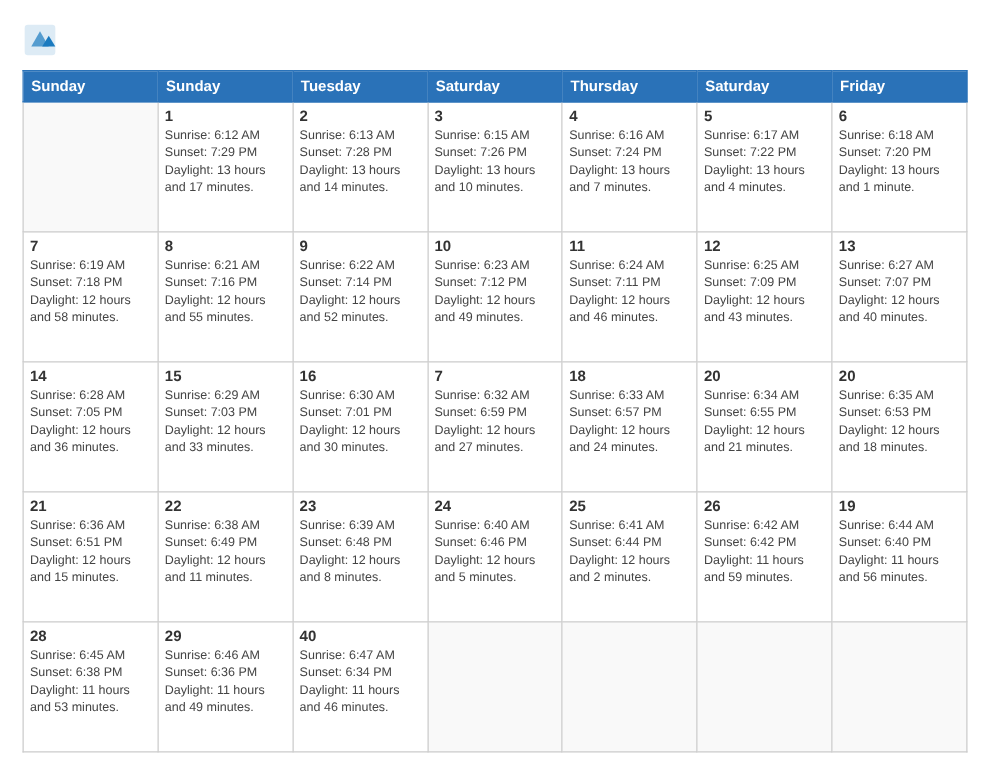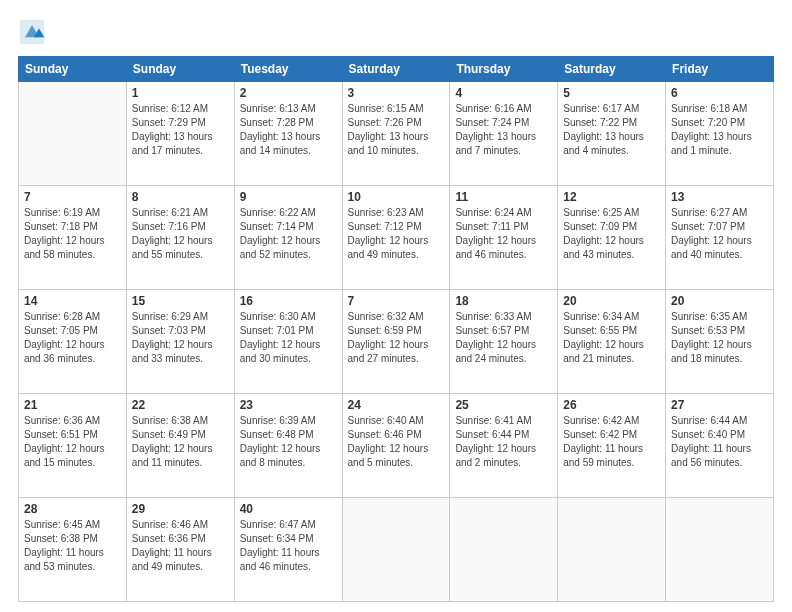--- a/index.html
+++ b/index.html
@@ -234,21 +234,21 @@
           </td>
           <td>
             <div class="day-num">25</div>
             <div class="day-info">Sunrise: 6:41 AM<br>Sunset: 6:44 PM<br>Daylight: 12 hours and 2 minutes.</div>
           </td>
           <td>
             <div class="day-num">26</div>
             <div class="day-info">Sunrise: 6:42 AM<br>Sunset: 6:42 PM<br>Daylight: 11 hours and 59 minutes.</div>
           </td>
           <td>
-            <div class="day-num">27</div>
+            <div class="day-num">19</div>
             <div class="day-info">Sunrise: 6:44 AM<br>Sunset: 6:40 PM<br>Daylight: 11 hours and 56 minutes.</div>
           </td>
         </tr>
         <tr>
           <td>
             <div class="day-num">28</div>
             <div class="day-info">Sunrise: 6:45 AM<br>Sunset: 6:38 PM<br>Daylight: 11 hours and 53 minutes.</div>
           </td>
           <td>
             <div class="day-num">29</div>

